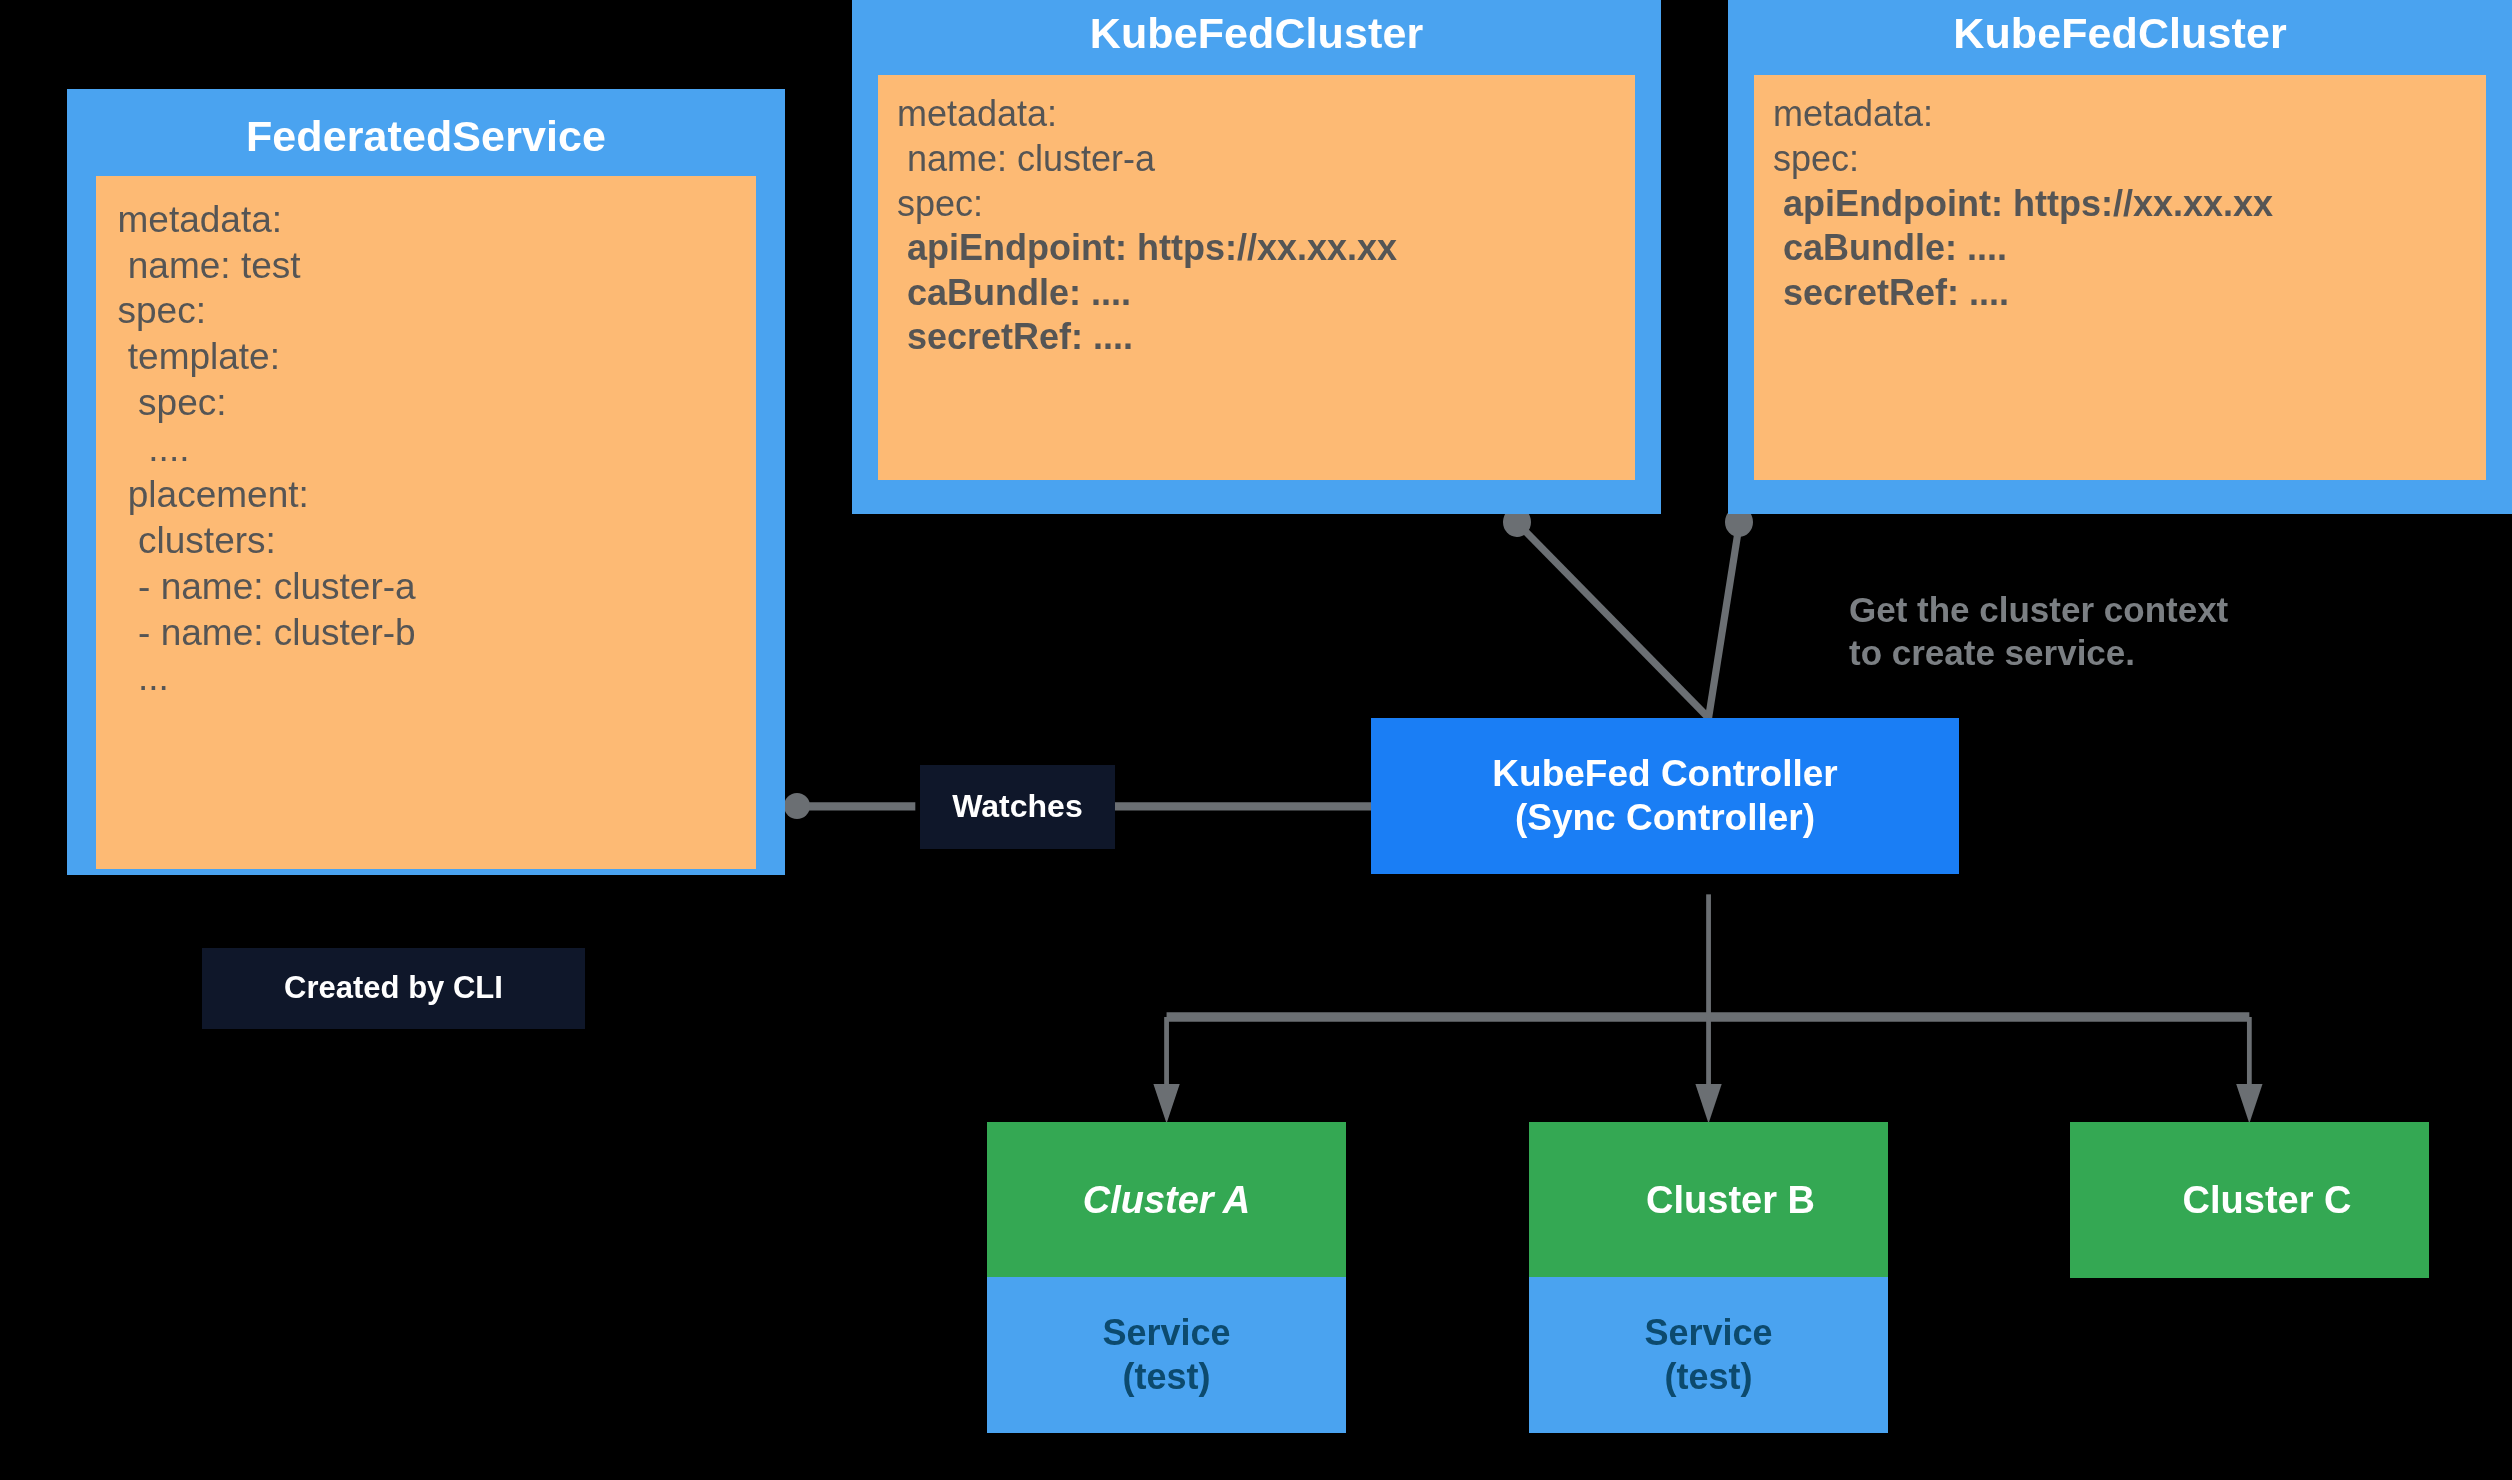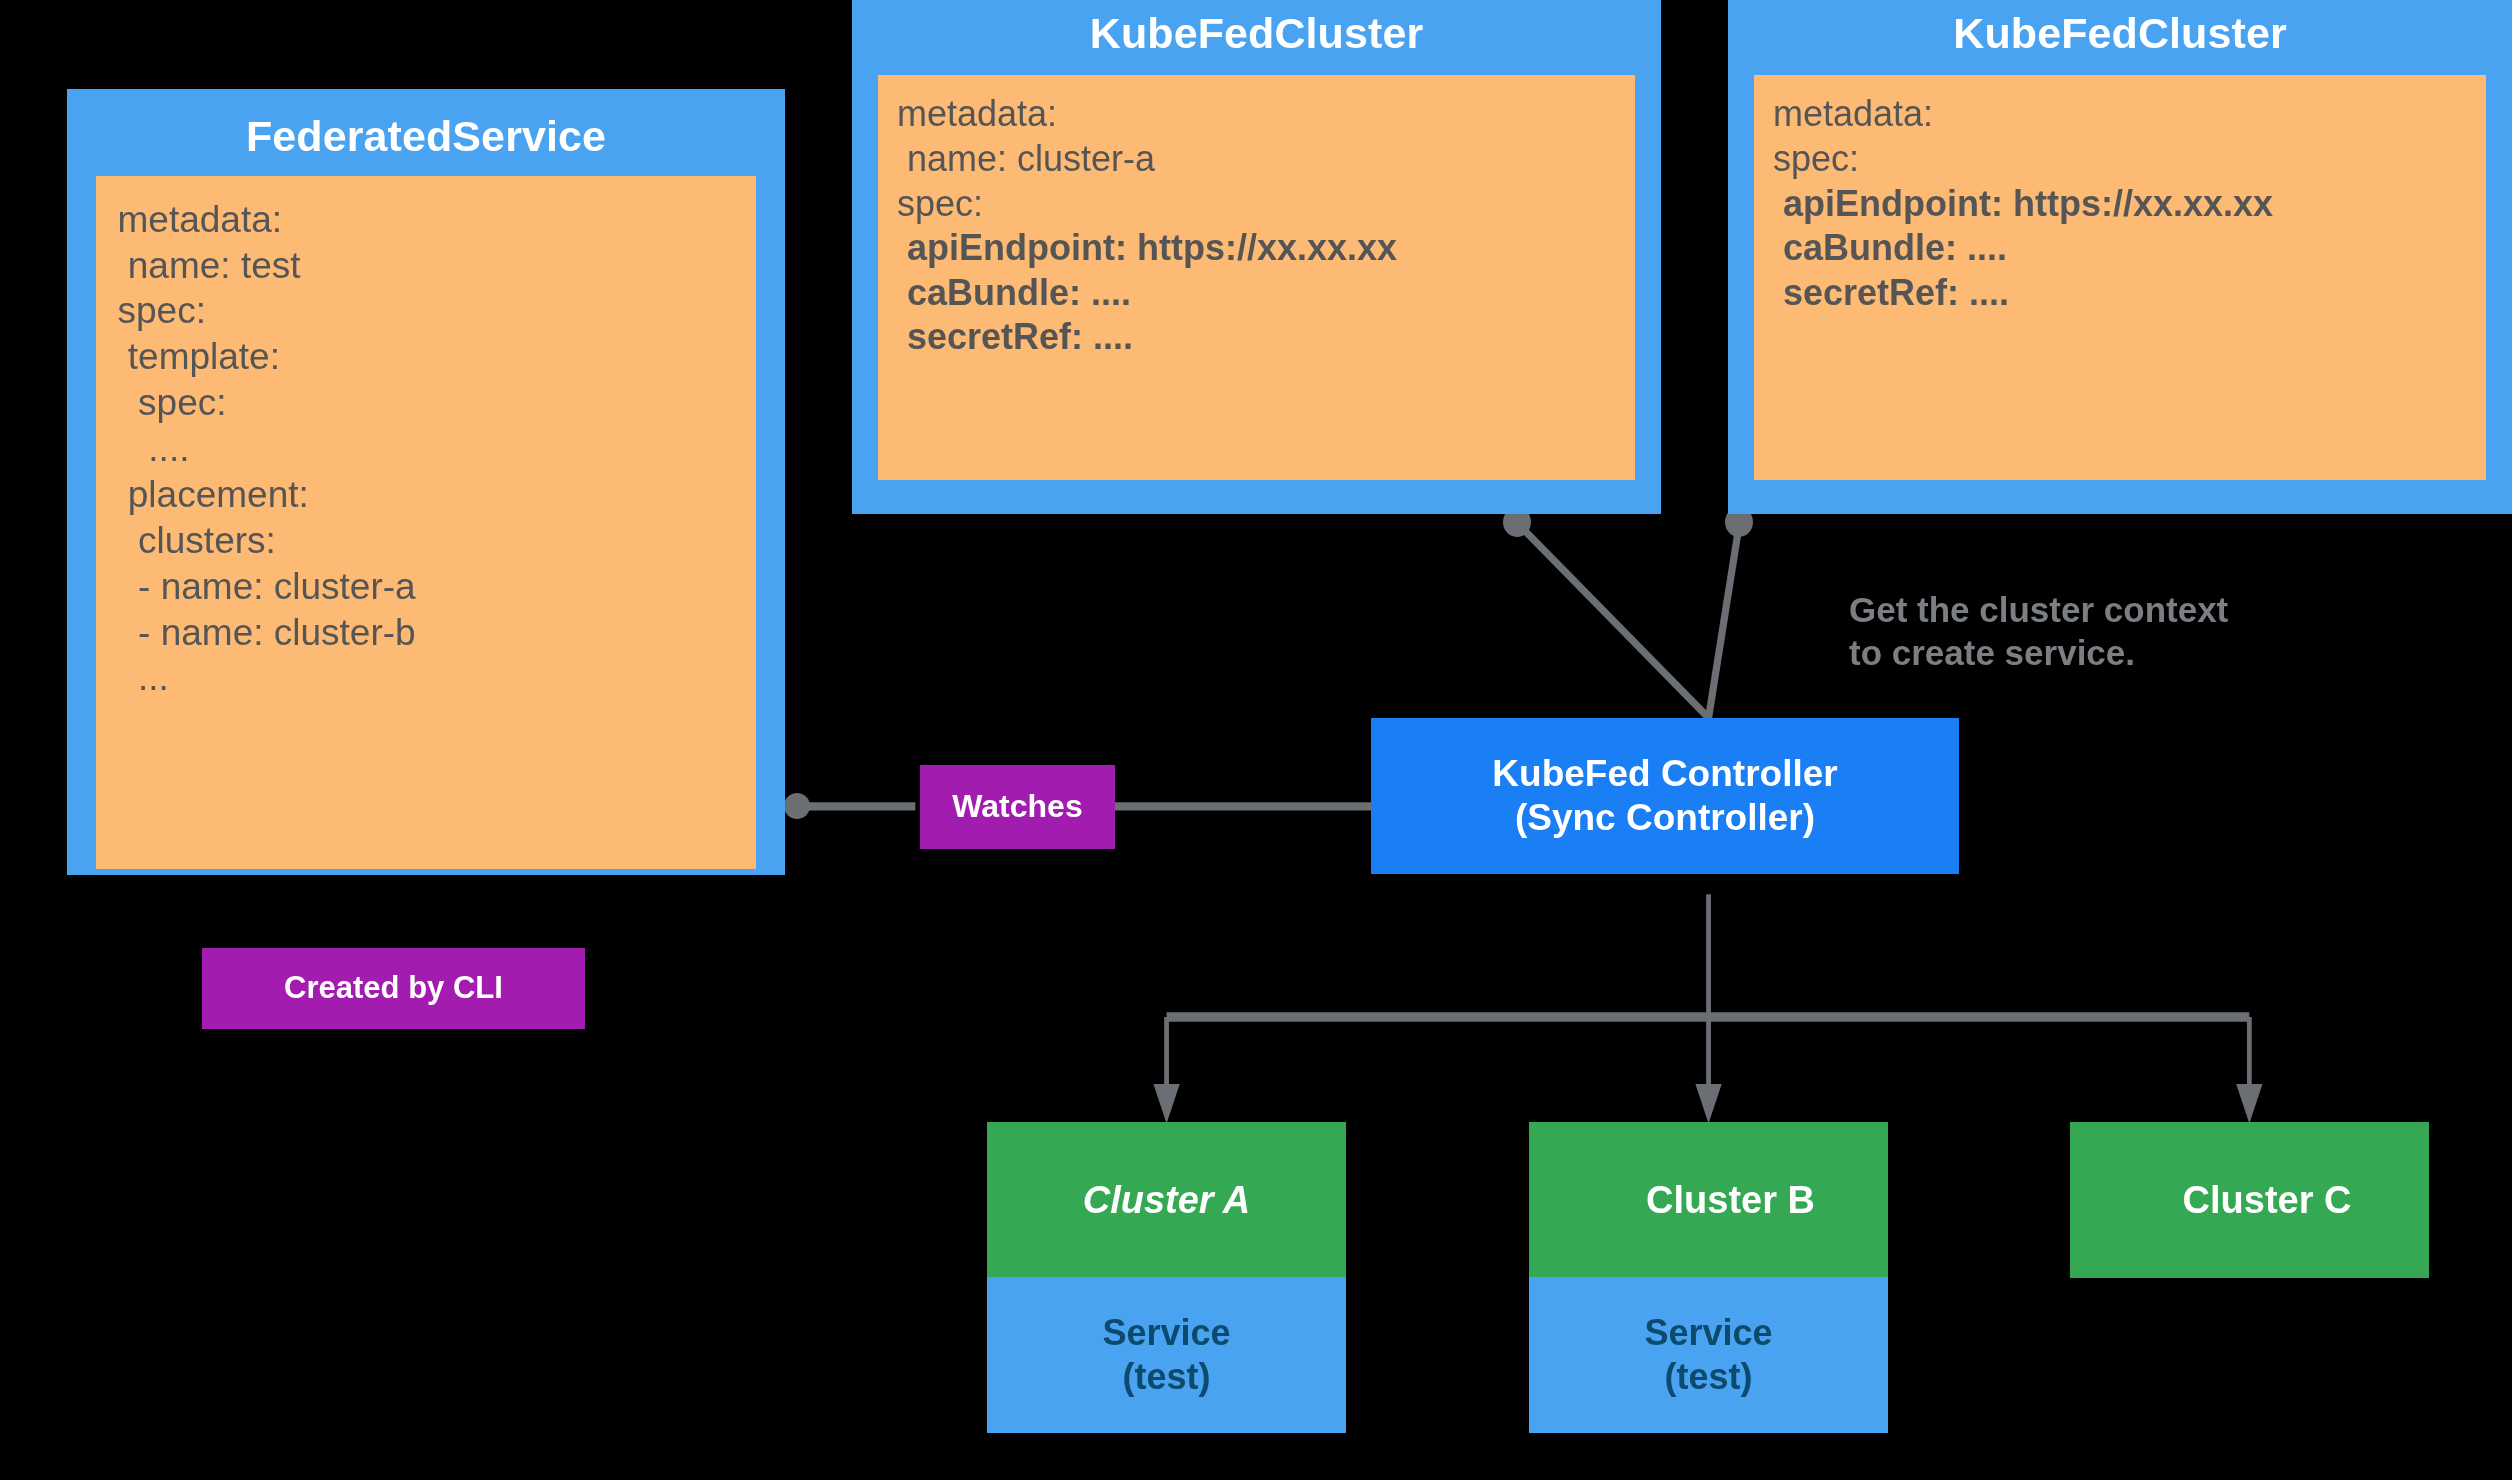--- a/index.html
+++ b/index.html
@@ -14,21 +14,21 @@
     width:100%;text-align:center;color:#fff;font-weight:bold;
     letter-spacing:0.1px;line-height:1;
   }
   .card-body{
     background:#fdba74;color:#555;line-height:1.24;white-space:pre;
   }
   .card-body .b{font-weight:bold;color:#555;}
 
   
   .chip{
-    background:#a21caf;color:#fff;font-weight:bold;
+    background:#0f172a;color:#fff;font-weight:bold;
     display:flex;align-items:center;justify-content:center;
     text-align:center;line-height:1.1;
   }
 
   
   .controller{
     background:#1a7ef5;color:#fff;font-weight:bold;text-align:center;
     display:flex;flex-direction:column;align-items:center;justify-content:center;
     line-height:1.18;
   }

